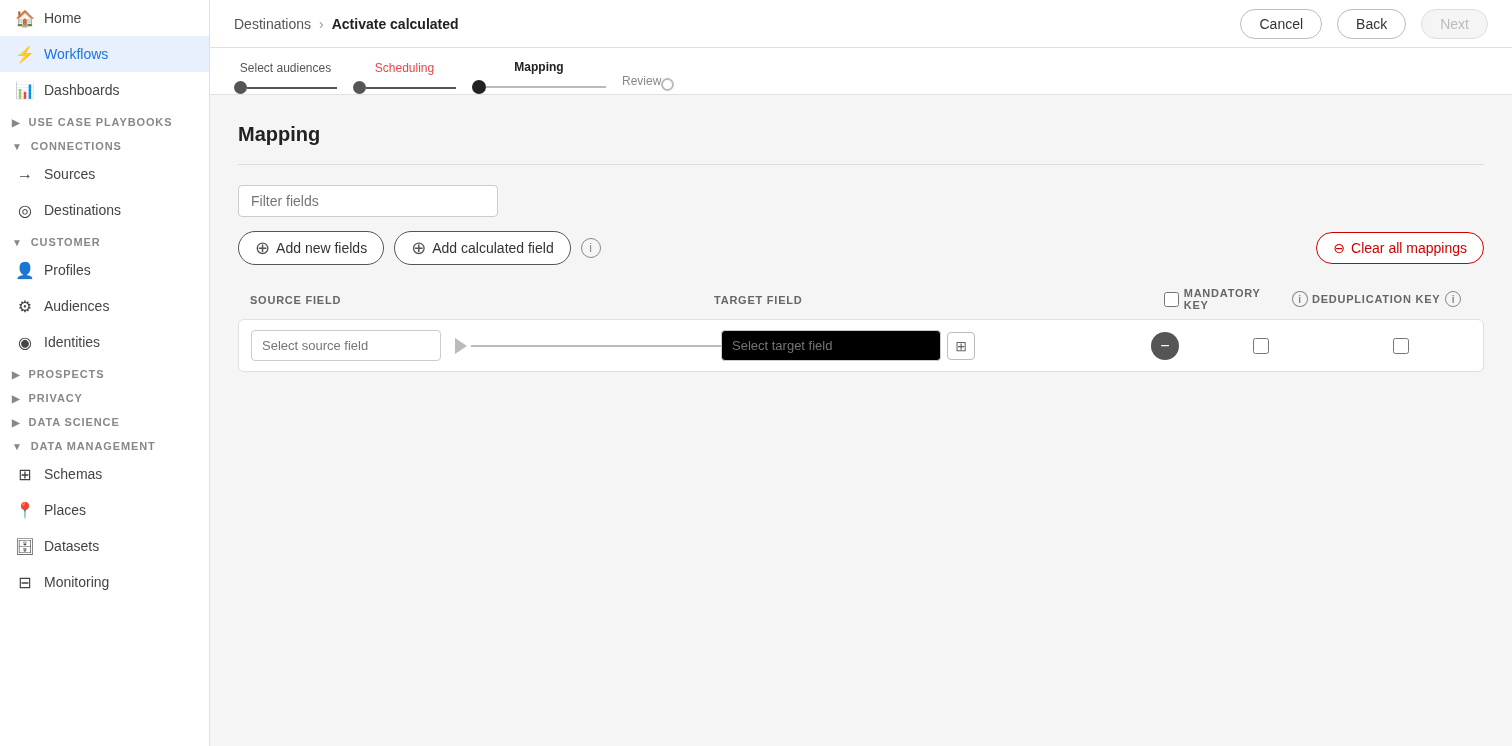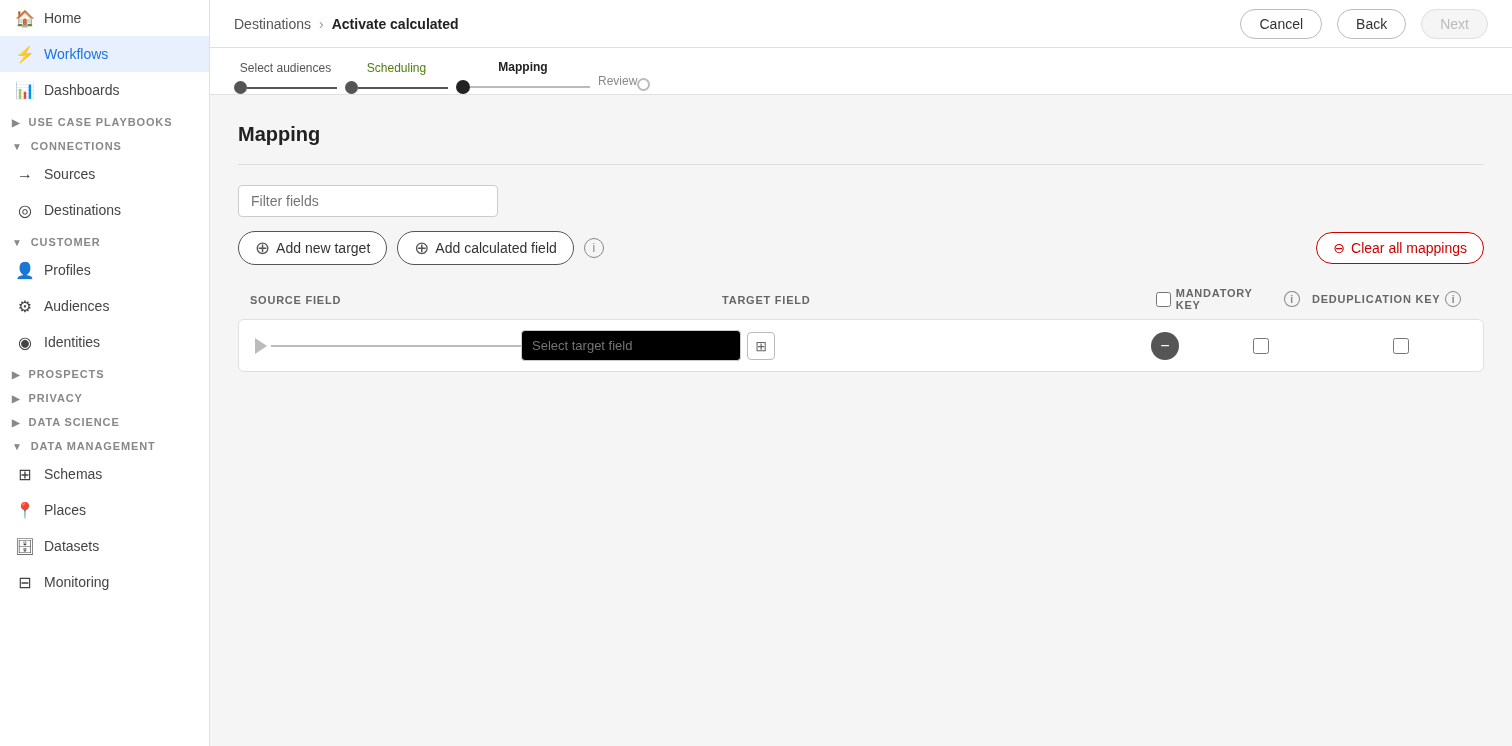--- a/index.html
+++ b/index.html
@@ -57,21 +57,21 @@
     .remove-btn { width: 28px; height: 28px; border-radius: 50%; background: #555; display: flex; align-items: center; justify-content: center; cursor: pointer; color: #fff; font-size: 16px; line-height: 1; margin: 0 12px; }
     .checkbox-cell { width: 140px; display: flex; align-items: center; justify-content: center; }
     .checkbox-cell input[type=checkbox] { width: 16px; height: 16px; cursor: pointer; }
     .prog-dot { width: 13px; height: 13px; border-radius: 50%; }
     .prog-dot-done { background: #555; }
     .prog-dot-active { background: #222; }
     .prog-dot-future { background: #fff; border: 2px solid #bbb; }
     .prog-line { width: 90px; height: 2px; }
     .prog-line-done { background: #555; }
 
-    .mapping-header-row { display: flex; align-items: center; gap: 12px; padding: 0 12px 8px 12px; }
+    .mapping-header-row { display: flex; align-items: center; gap: 4px; padding: 0 12px 8px 12px; }
     .mandatory-header { display: flex; align-items: center; gap: 5px; font-size: 11px; font-weight: 700; color: #666; letter-spacing: 0.07em; }
   </style>
 </head>
 <body>
 
 <div class="sidebar">
 
   <div class="sidebar-item">
     <span class="sidebar-icon">🏠</span>
     <span class="sidebar-label">Home</span>
@@ -168,32 +168,32 @@
       <span class="crumb-current">Activate calculated</span>
     </div>
     <div class="header-actions">
       <button class="btn">Cancel</button>
       <button class="btn">Back</button>
       <button class="btn-disabled">Next</button>
     </div>
   </div>
 
   <div class="stepper-bar">
-    <div style="display:flex; align-items:flex-end; gap:8px;">
+    <div style="display:flex; align-items:flex-end; gap:16px;">
 
       <div style="display:flex;flex-direction:column;align-items:center;">
         <span style="font-size:12px;color:#555;margin-bottom:6px;">Select audiences</span>
         <div style="display:flex;align-items:center;gap:0;">
           <div class="prog-dot prog-dot-done"></div>
           <div class="prog-line prog-line-done"></div>
         </div>
       </div>
 
       <div style="display:flex;flex-direction:column;align-items:center;">
-        <span style="font-size:12px;color:#4d7c0f;margin-bottom:6px;">Scheduling</span>
+        <span style="font-size:12px;color:#ef4444;margin-bottom:6px;">Scheduling</span>
         <div style="display:flex;align-items:center;gap:0;">
           <div class="prog-dot prog-dot-done"></div>
           <div class="prog-line prog-line-done"></div>
         </div>
       </div>
 
       <div style="display:flex;flex-direction:column;align-items:center;">
         <span style="font-size:12px;color:#222;font-weight:600;margin-bottom:6px;">Mapping</span>
         <div style="display:flex;align-items:center;gap:0;">
           <div class="prog-dot prog-dot-active" style="width:14px;height:14px;"></div>
@@ -220,21 +220,21 @@
       <hr class="divider">
     </div>
 
     
     <input class="filter-input" type="text" placeholder="Filter fields" style="">
 
     
     <div class="buttons-row">
       <button class="btn-outline-add">
         <span class="btn-add-icon">⊕</span>
-        <span>Add new target</span>
+        <span>Add new fields</span>
       </button>
       <button class="btn-outline-add">
         <span class="btn-add-icon">⊕</span>
         <span>Add calculated field</span>
       </button>
       <div class="info-icon">i</div>
       <button class="btn-clear" style="margin-left:auto;">
         <span>⊖</span>
         <span>Clear all mappings</span>
       </button>
@@ -255,20 +255,23 @@
       </div>
       <div class="mandatory-header" style="width:160px;">
         <span>DEDUPLICATION KEY</span>
         <div class="info-icon" style="width:16px;height:16px;font-size:10px;">i</div>
       </div>
     </div>
 
     
     <div class="mapping-row">
 
+      <div class="source-field-wrap">
+        <input class="source-input" type="text" placeholder="Select source field" style="">
+      </div>
 
       <div class="arrow-area">
         <div class="arrow-triangle"></div>
         <div class="arrow-line"></div>
       </div>
 
       <div class="target-field-wrap">
         <input class="target-input" type="text" placeholder="Select target field" style="">
         <div class="target-expand-btn">⊞</div>
       </div>

